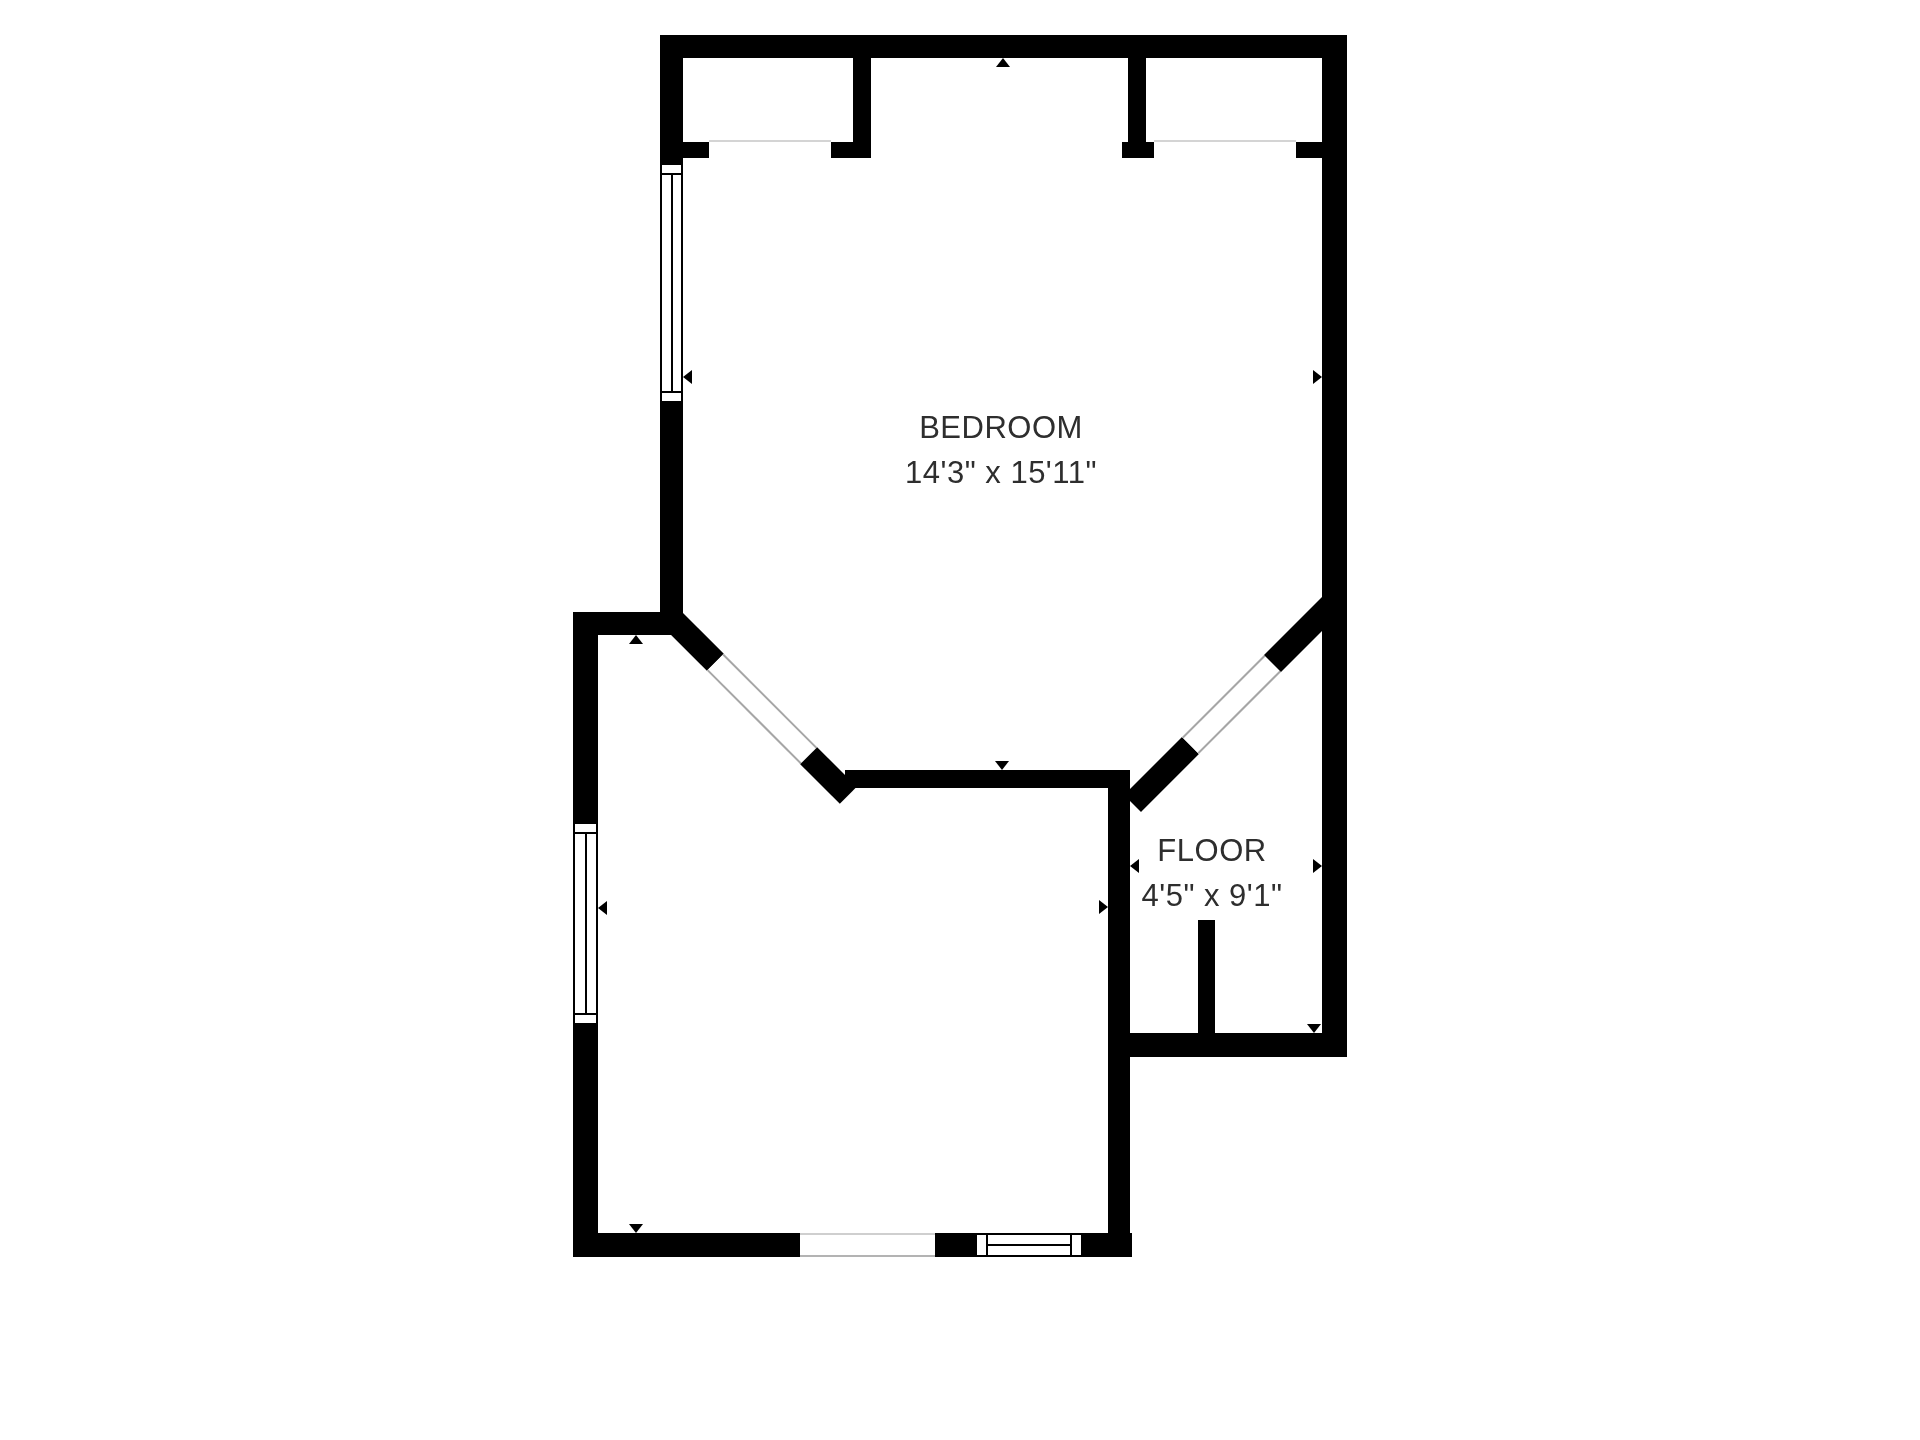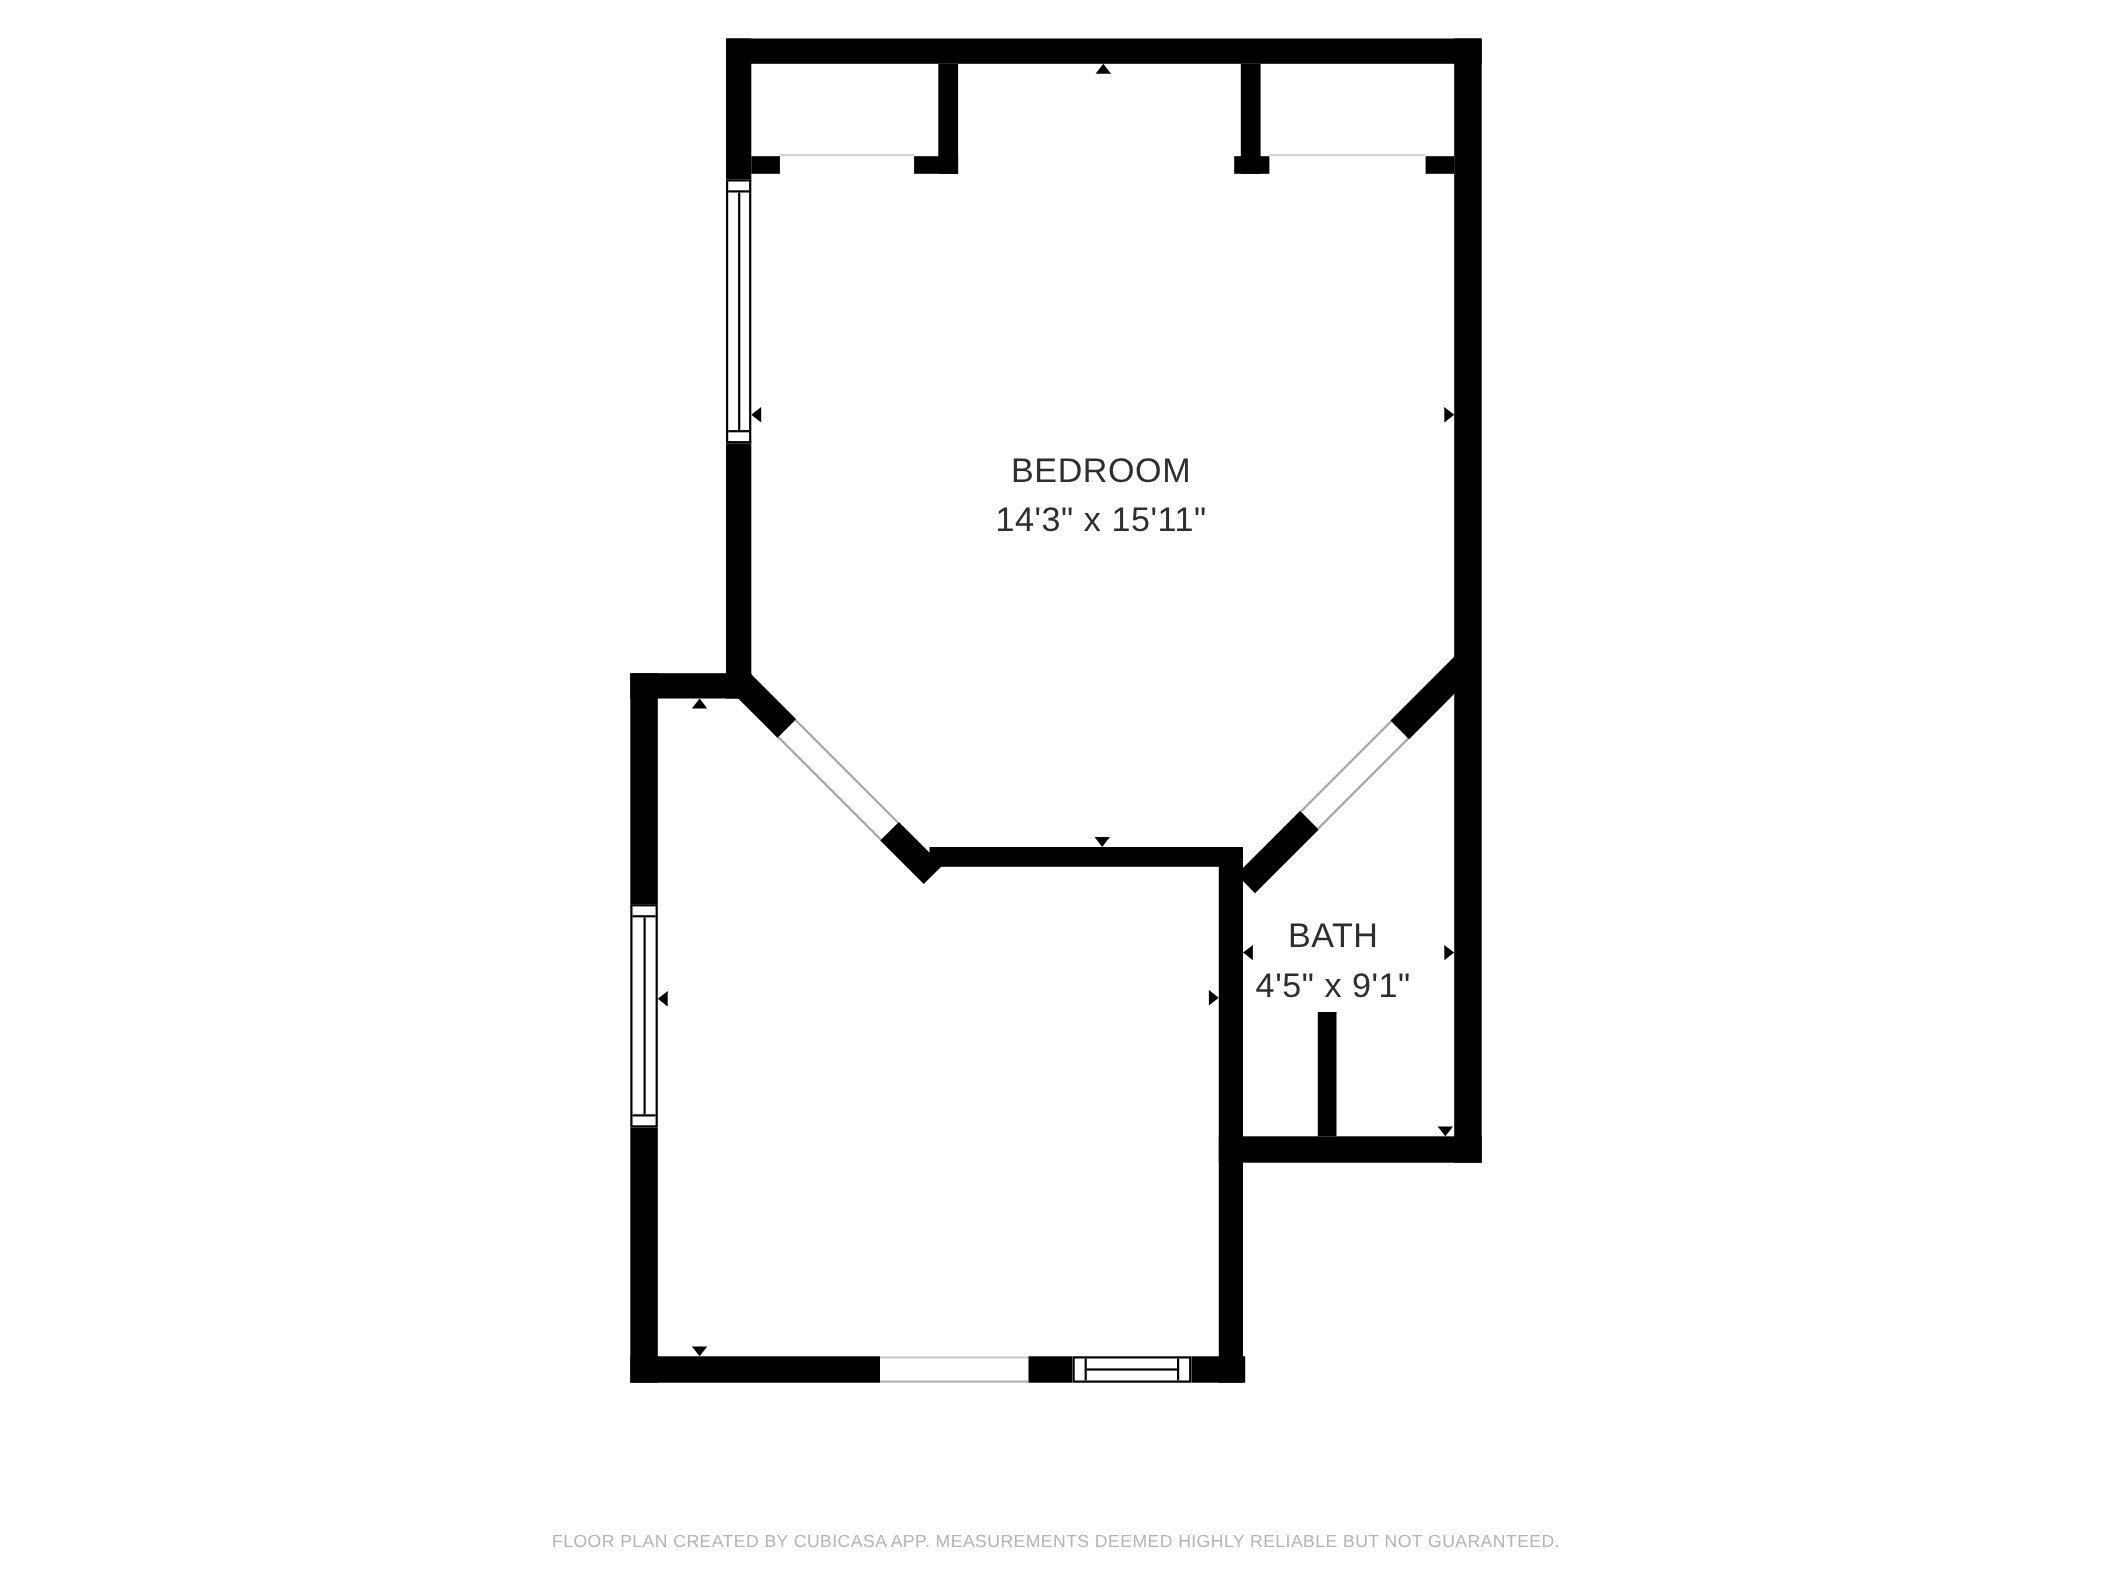--- a/index.html
+++ b/index.html
@@ -109,19 +109,18 @@
   <div class="tri right" style="left:1099px;top:900px;"></div>
   <div class="tri left" style="left:1130px;top:859px;"></div>
   <div class="tri right" style="left:1313px;top:859px;"></div>
   <div class="tri down" style="left:1307px;top:1024px;"></div>
 
   <div class="room-label" style="left:1001px;top:450px;">
     <div>BEDROOM</div>
     <div>14'3" x 15'11"</div>
   </div>
   <div class="room-label" style="left:1212px;top:873px;">
-    <div>BATH</div>
+    <div>FLOOR</div>
     <div>4'5" x 9'1"</div>
   </div>
 
-  <div class="footer">FLOOR PLAN CREATED BY CUBICASA APP. MEASUREMENTS DEEMED HIGHLY RELIABLE BUT NOT GUARANTEED.</div>
 
 </div>
 
 </body></html>

